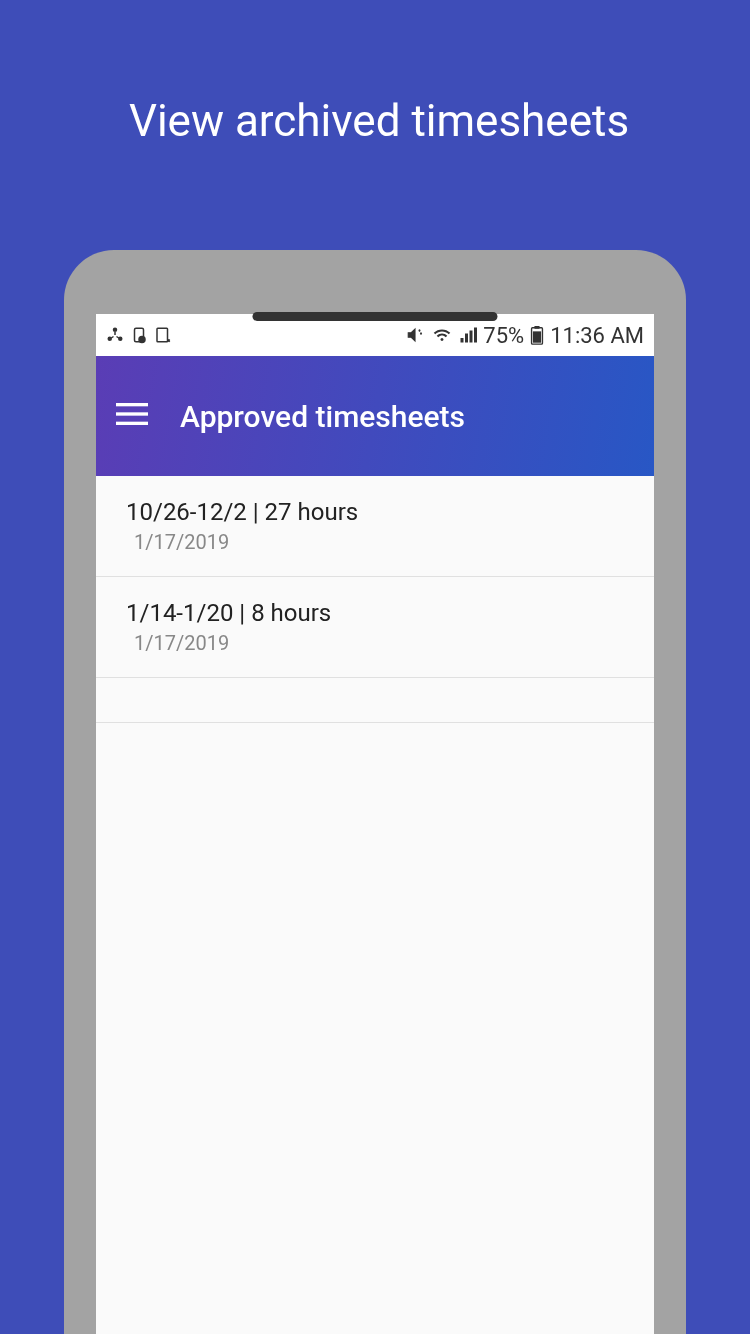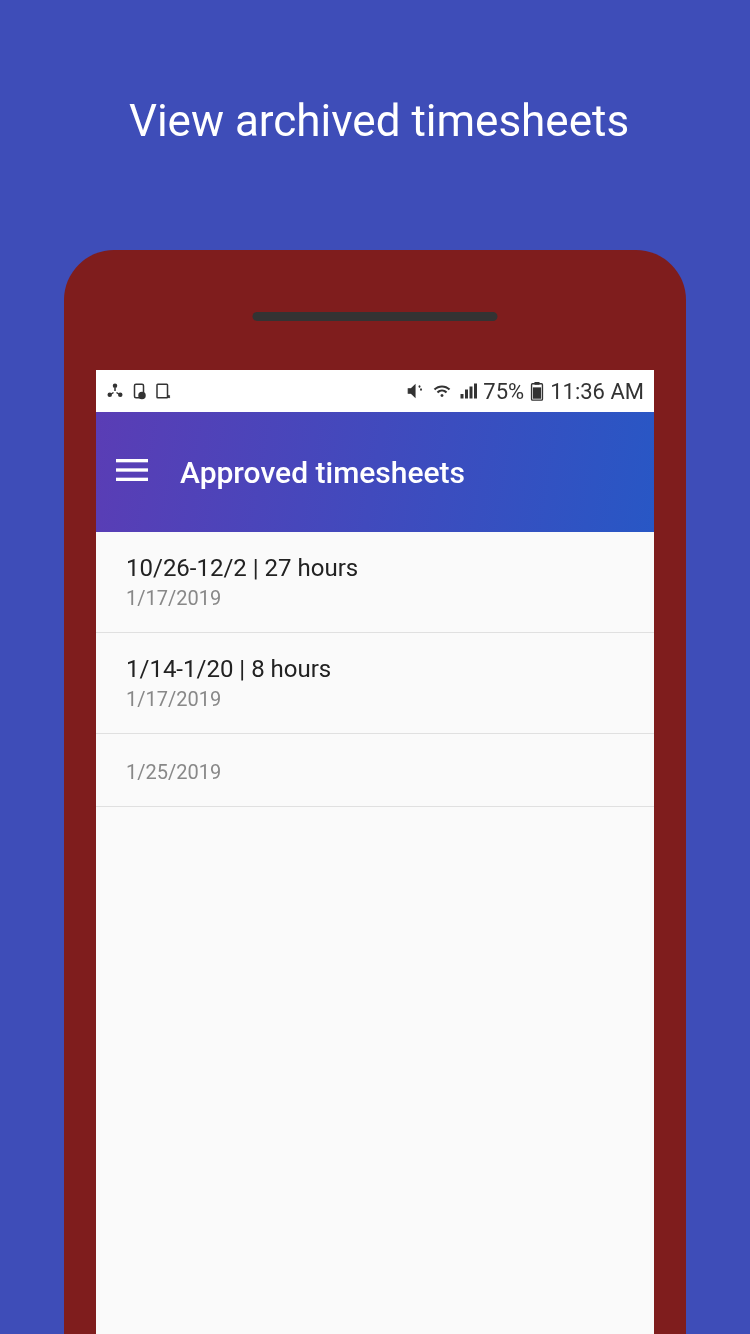--- a/index.html
+++ b/index.html
@@ -22,23 +22,23 @@
       padding-top: 95px;
       font-weight: 400;
       padding-left: 8px;
     }
     .phone-frame {
       position: absolute;
       top: 250px;
       left: 64px;
       width: 622px;
       height: 1084px;
-      background: #7f1d1d;
+      background: #a3a3a3;
       border-radius: 50px 50px 0 0;
-      padding-top: 120px;
+      padding-top: 64px;
     }
     .speaker {
       position: absolute;
       top: 62px;
       left: 50%;
       transform: translateX(-50%);
       width: 245px;
       height: 9px;
       background: #333;
       border-radius: 5px;
@@ -110,20 +110,21 @@
       cursor: pointer;
     }
     .item-title {
       font-size: 24px;
       color: #222;
     }
     .item-date {
       font-size: 20px;
       color: #888;
       margin-top: 4px;
+      margin-left: 8px;
     }
   </style>
 </head>
 <body>
 
 <div class="promo-title">View archived timesheets</div>
 
 <div class="phone-frame">
   <div class="speaker"></div>
   <div class="screen">
@@ -195,18 +196,17 @@
     <div class="list">
       <div class="list-item">
         <div class="item-title">10/26-12/2 | 27 hours</div>
         <div class="item-date">1/17/2019</div>
       </div>
       <div class="list-item">
         <div class="item-title">1/14-1/20 | 8 hours</div>
         <div class="item-date">1/17/2019</div>
       </div>
       <div class="list-item">
-        <div class="item-date">1/25/2019</div>
       </div>
     </div>
 
   </div>
 </div>
 
 </body></html>

